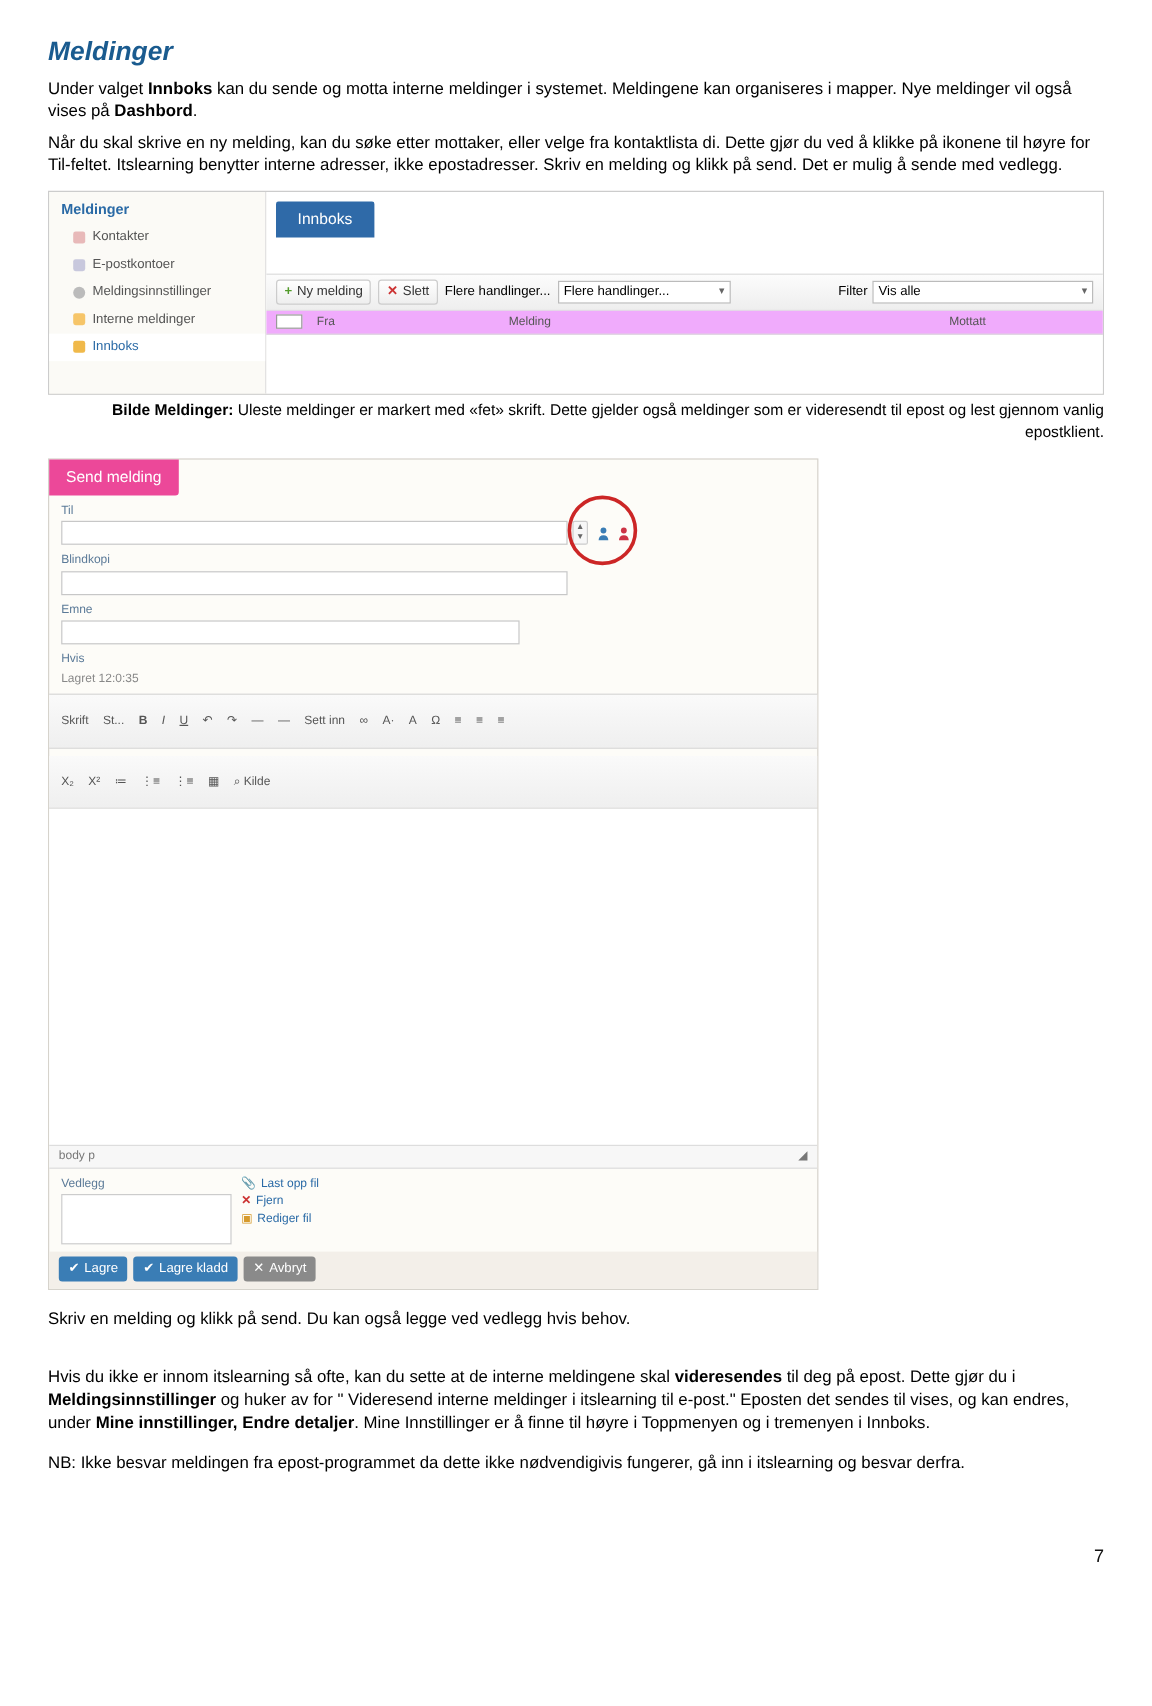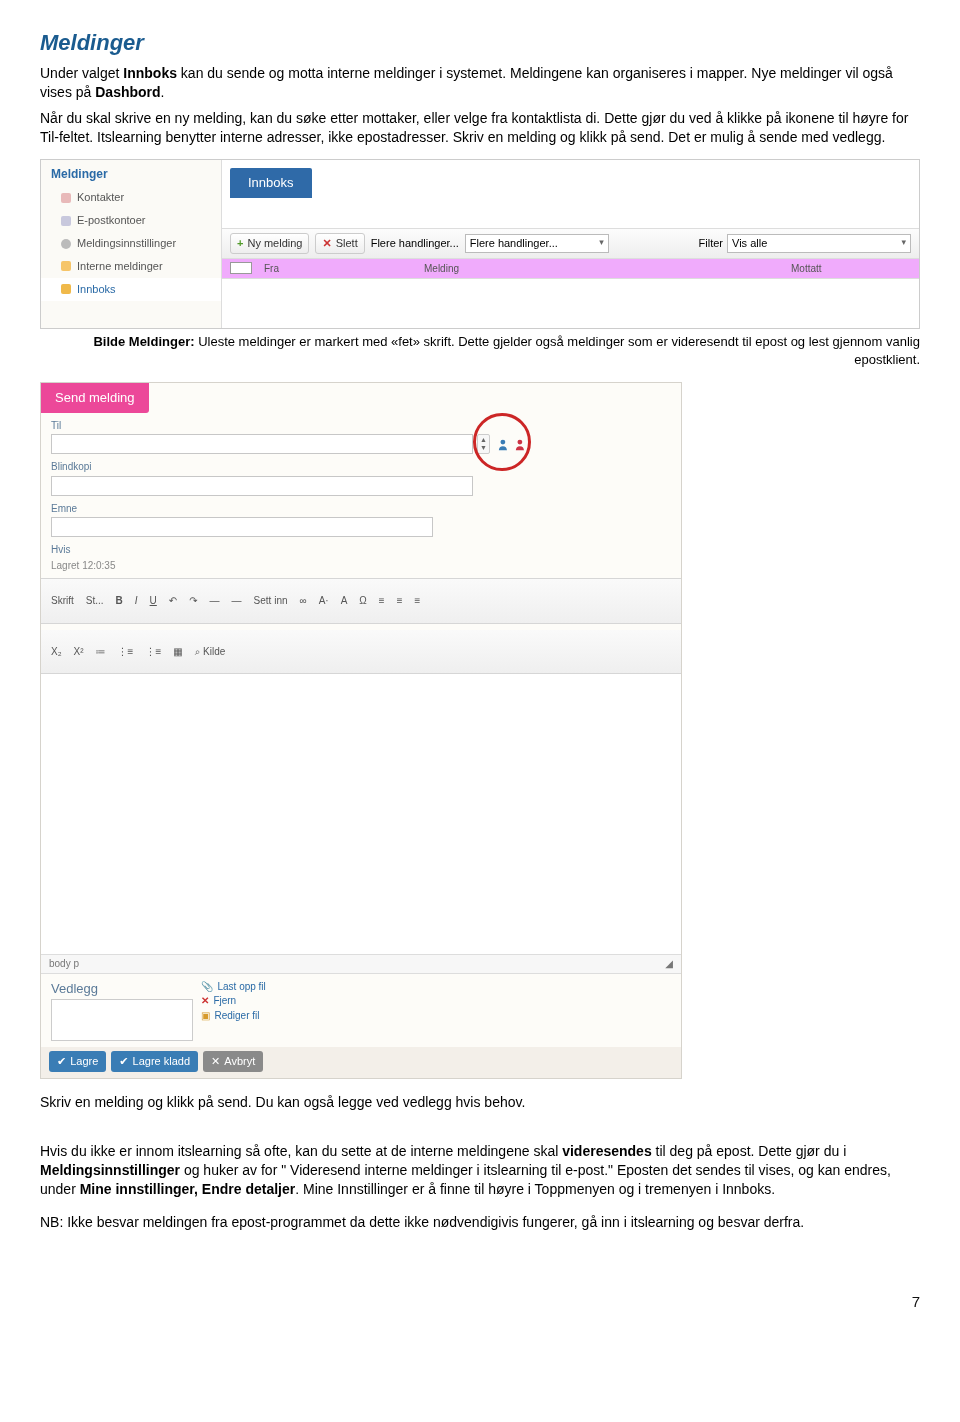--- a/index.html
+++ b/index.html
@@ -230,21 +230,21 @@
     justify-content: space-between;
   }
   .vedlegg-area {
     padding: 6px 10px;
     display: flex;
     gap: 8px;
     align-items: flex-start;
   }
   .vedlegg-label {
     color:#5b7a98;
-    font-size:13px;
+    font-size:10px;
     margin-bottom:2px;
   }
   .vedlegg-box {
     background:#fff;
     border:1px solid #ccc;
     width:140px;
     height:40px;
   }
   .vedlegg-links {
     font-size:10px;

